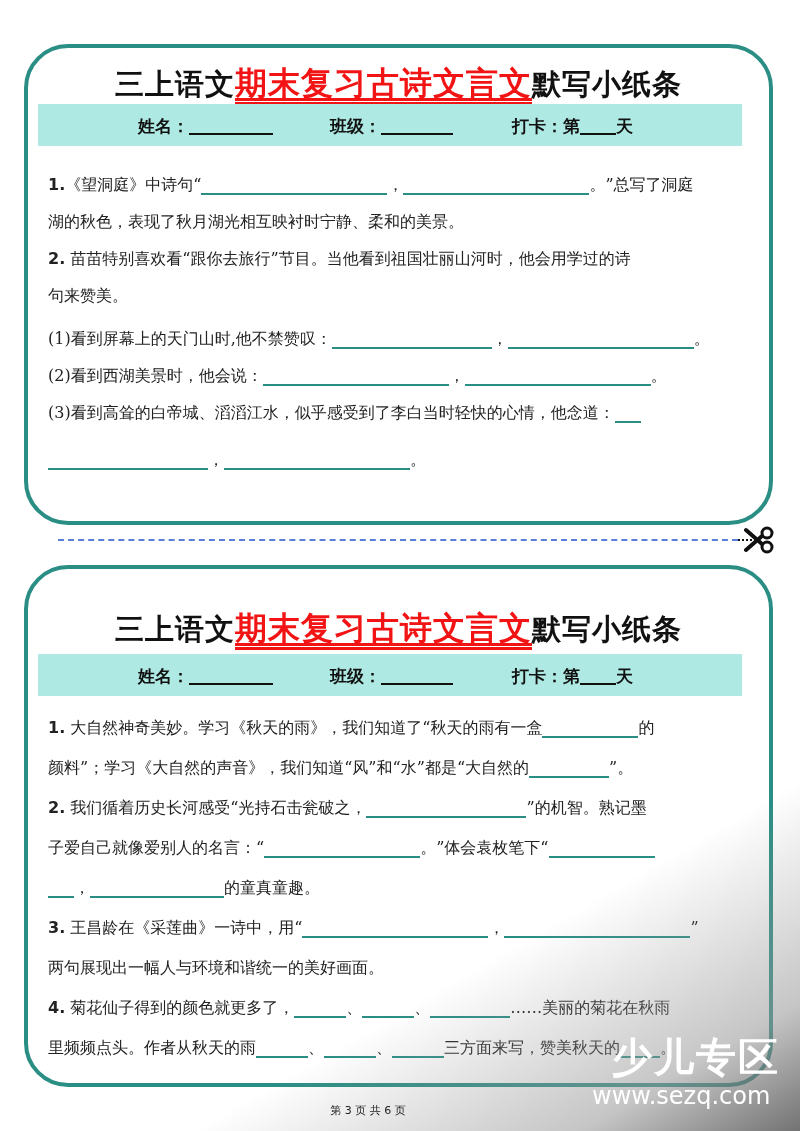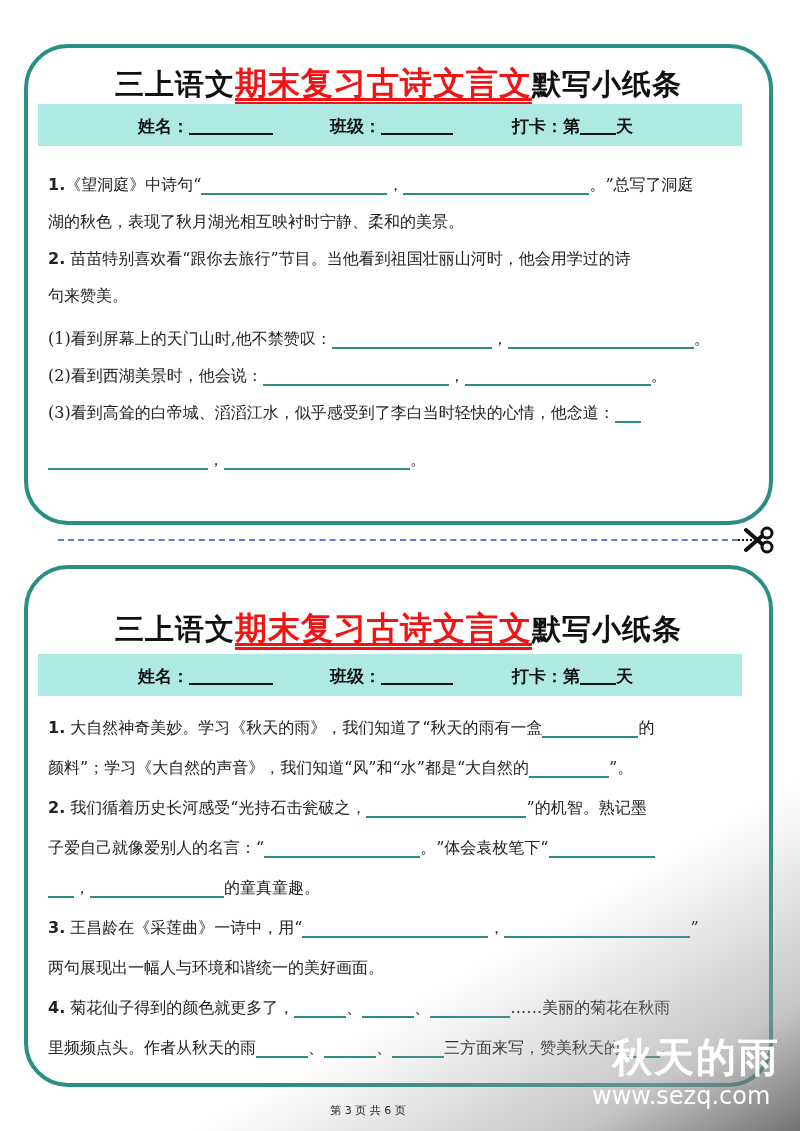--- a/index.html
+++ b/index.html
@@ -105,14 +105,14 @@
     <div class="line" style="top:160px"><span class="bl" style="width:26px"></span><span>，</span><span class="bl" style="width:134px"></span><span>的童真童趣。</span></div>
     <div class="line" style="top:200px"><span class="num">3.</span><span> 王昌龄在《采莲曲》一诗中，用“</span><span class="bl" style="width:186px"></span><span>，</span><span class="bl" style="width:186px"></span><span>”</span></div>
     <div class="line" style="top:240px">两句展现出一幅人与环境和谐统一的美好画面。</div>
     <div class="line" style="top:280px"><span class="num">4.</span><span> 菊花仙子得到的颜色就更多了，</span><span class="bl" style="width:52px"></span><span>、</span><span class="bl" style="width:52px"></span><span>、</span><span class="bl" style="width:80px"></span><span>……美丽的菊花在秋雨</span></div>
     <div class="line" style="top:320px"><span>里频频点头。作者从秋天的雨</span><span class="bl" style="width:52px"></span><span>、</span><span class="bl" style="width:52px"></span><span>、</span><span class="bl" style="width:52px"></span><span>三方面来写，赞美秋天的</span><span class="bl" style="width:40px"></span><span>。</span></div>
   </div>
 </div>
 
 <div class="wm-grad"></div>
 <div class="footer">第 3 页 共 6 页</div>
-<div class="wm-text" style="left:612px; top:1030px; font-size:40px; letter-spacing:2px;">秋天的雨</div>
+<div class="wm-text" style="left:612px; top:1030px; font-size:40px; letter-spacing:2px;">少儿专区</div>
 <div class="wm-text" style="left:592px; top:1082px; font-size:24px; font-weight:normal;">www.sezq.com</div>
 
 </body></html>

